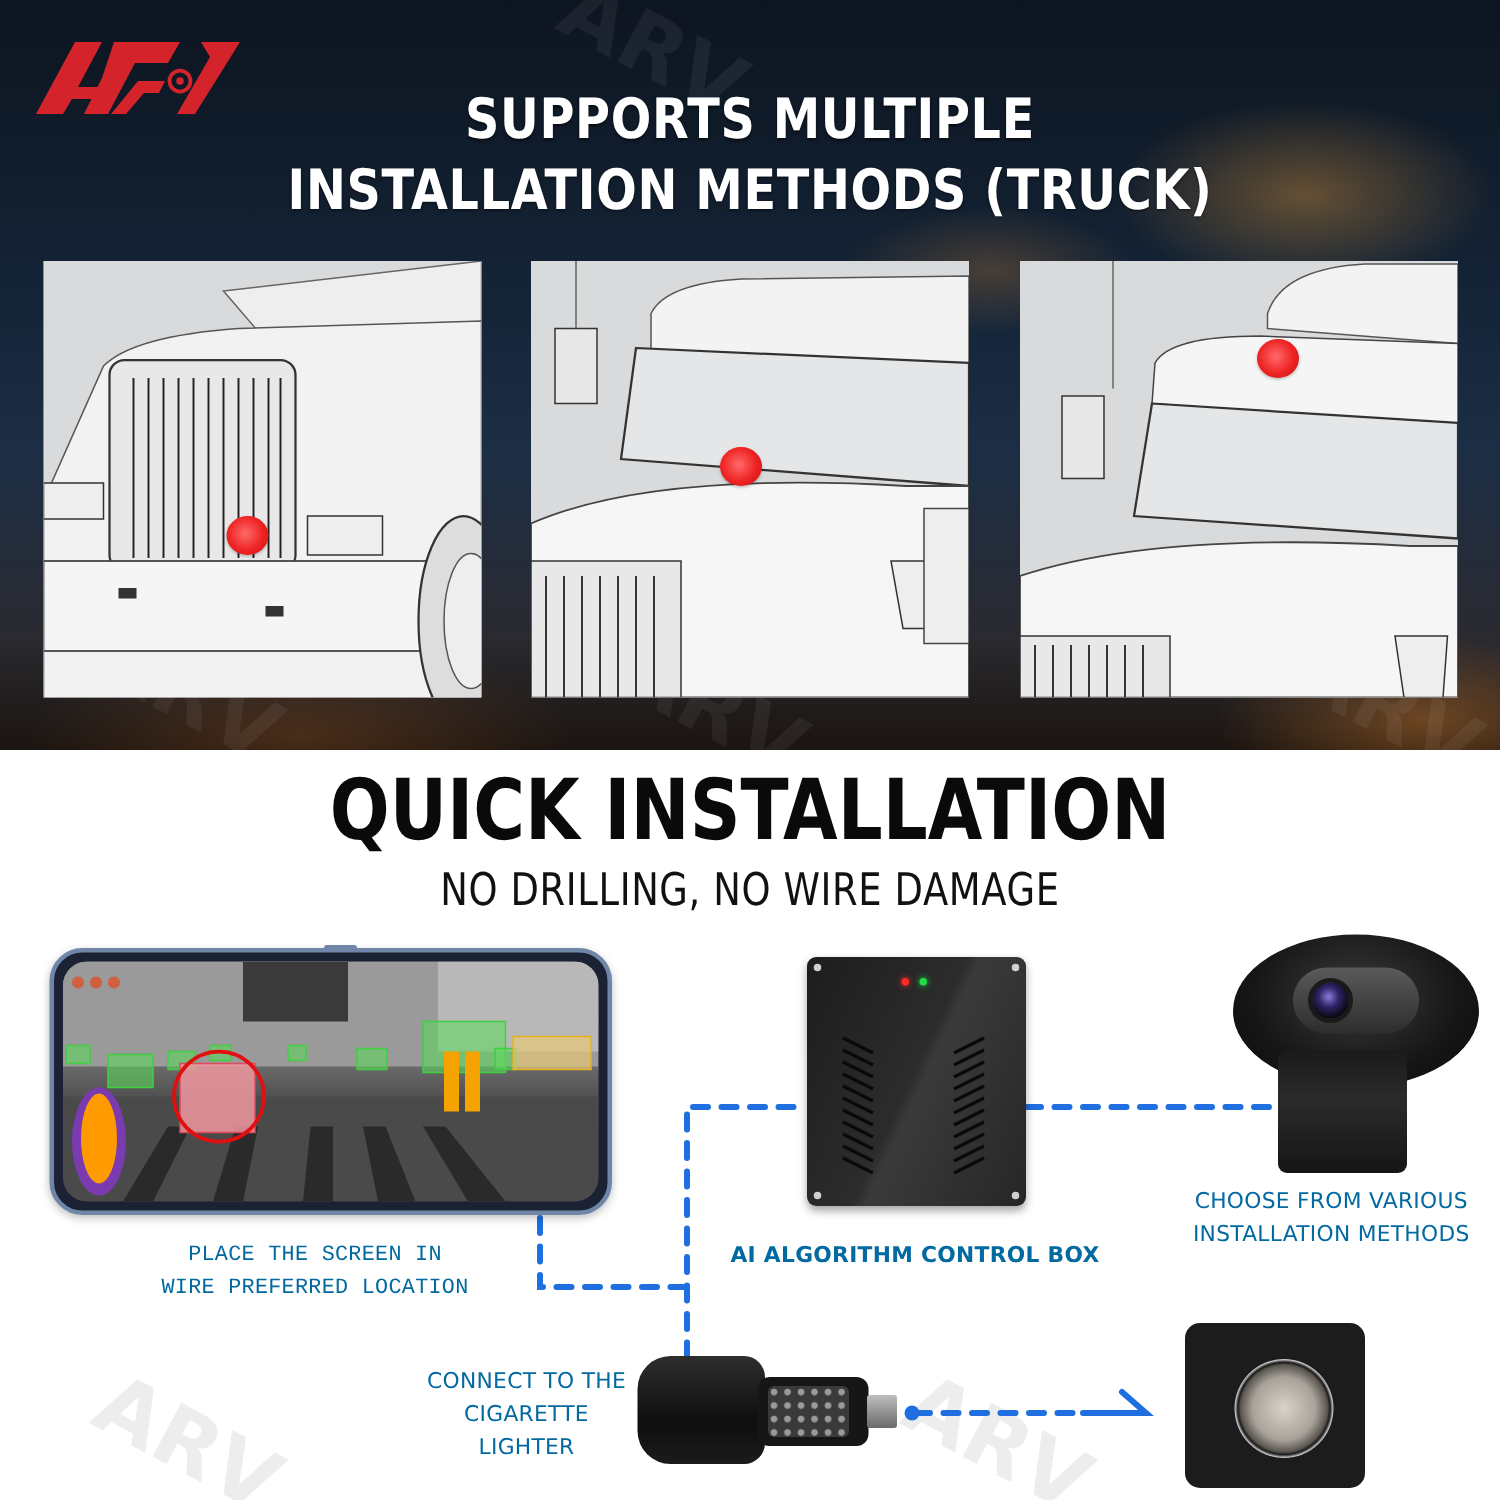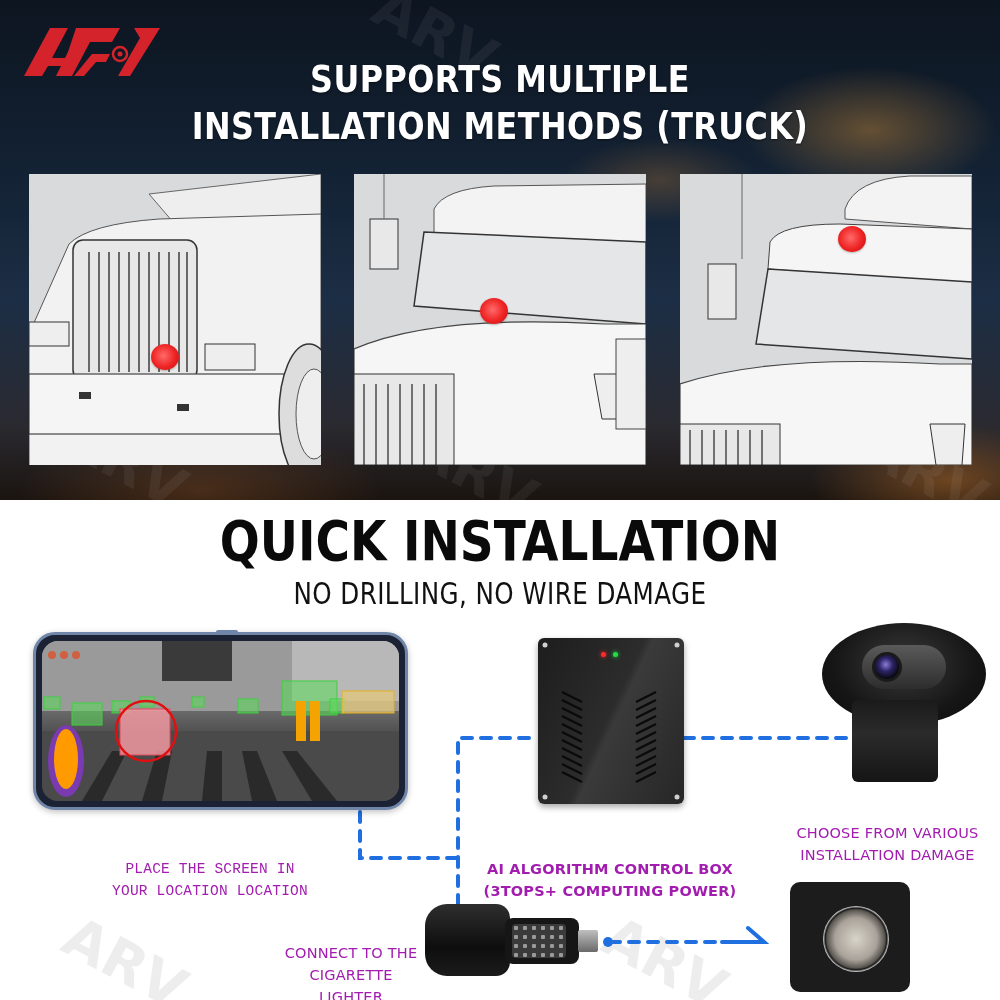--- a/index.html
+++ b/index.html
@@ -41,22 +41,22 @@
     position: absolute; left: 0; top: 508px; width: 1000px; text-align: center;
     font-weight: 700; font-size: 56px; line-height: 66px; color: #0a0a0a;
     font-family: "DejaVu Sans", sans-serif; transform: scaleX(0.84); transform-origin: 500px 0;
   }
   .sub {
     position: absolute; left: 0; top: 575px; width: 1000px; text-align: center;
     font-size: 30px; line-height: 38px; color: #111; letter-spacing: 0.5px;
     font-family: "DejaVu Sans", sans-serif; transform: scaleX(0.82); transform-origin: 500px 0;
   }
   .cap {
-    position: absolute; text-align: center; font-size: 14.5px; line-height: 22px; color: #a21caf;
-    font-family: "DejaVu Sans", sans-serif; letter-spacing: 0.2px; margin-top: 32px;
+    position: absolute; text-align: center; font-size: 14.5px; line-height: 22px; color: #0369a1;
+    font-family: "DejaVu Sans", sans-serif; letter-spacing: 0.2px;
   }
   .cap.left { text-align: center; }
 
   
   .phone {
     position: absolute; left: 33px; top: 632px; width: 375px; height: 178px;
     border-radius: 22px; background: #1b2233; border: 3px solid #6f86a8;
     box-shadow: 0 2px 6px rgba(0,0,0,0.25);
   }
   .phone-screen {
@@ -290,21 +290,21 @@
           <rect x="6" y="10" width="8" height="8" rx="4"></rect>
           <rect x="18" y="10" width="8" height="8" rx="4"></rect>
           <rect x="30" y="10" width="8" height="8" rx="4"></rect>
         </g>
     </svg>
   </div>
 </div>
 
 <div class="cap" style="left:60px;top:826px;width:300px;font-family:Liberation Mono, monospace;">
   <div>PLACE THE SCREEN IN</div>
-  <div>YOUR LOCATION LOCATION</div>
+  <div>WIRE PREFERRED LOCATION</div>
 </div>
 
 <div class="ctrl">
   <div class="led" style="left:63px;background:#ff2a2a;box-shadow:0 0 4px #ff2a2a;"></div>
   <div class="led" style="left:75px;background:#22dd44;box-shadow:0 0 4px #22dd44;"></div>
   <svg viewBox="0 0 146 166" width="146" height="166" style="position:absolute;left:0;top:0;">
     <g stroke="#0a0a0a" stroke-width="2.2">
       <line x1="24" y1="54" x2="44" y2="64"></line>
         <line x1="24" y1="62" x2="44" y2="72"></line>
         <line x1="24" y1="70" x2="44" y2="80"></line>
@@ -332,31 +332,30 @@
         <circle cx="7" cy="7" r="2.5"></circle>
         <circle cx="139" cy="7" r="2.5"></circle>
         <circle cx="7" cy="159" r="2.5"></circle>
         <circle cx="139" cy="159" r="2.5"></circle>
       </g>
   </svg>
 </div>
 
 <div class="cap" style="left:470px;top:826px;width:280px;font-weight:bold;">
   <div>AI ALGORITHM CONTROL BOX</div>
-  <div>(3TOPS+ COMPUTING POWER)</div>
 </div>
 
 <div class="cam-body"></div>
 <div class="cam-mount"></div>
 <div class="cam-lens-plate"></div>
 <div class="cam-lens"></div>
 
 <div class="cap" style="left:780px;top:790px;width:215px;">
   <div>CHOOSE FROM VARIOUS</div>
-  <div>INSTALLATION DAMAGE</div>
+  <div>INSTALLATION METHODS</div>
 </div>
 
 <div class="cap left" style="left:276px;top:910px;width:150px;">
   <div>CONNECT TO THE</div>
   <div>CIGARETTE LIGHTER</div>
 </div>
 <div class="adapter-head"></div>
 <div class="adapter-body"></div>
 <div class="adapter-grip"></div>
 <div class="adapter-tip"></div>

